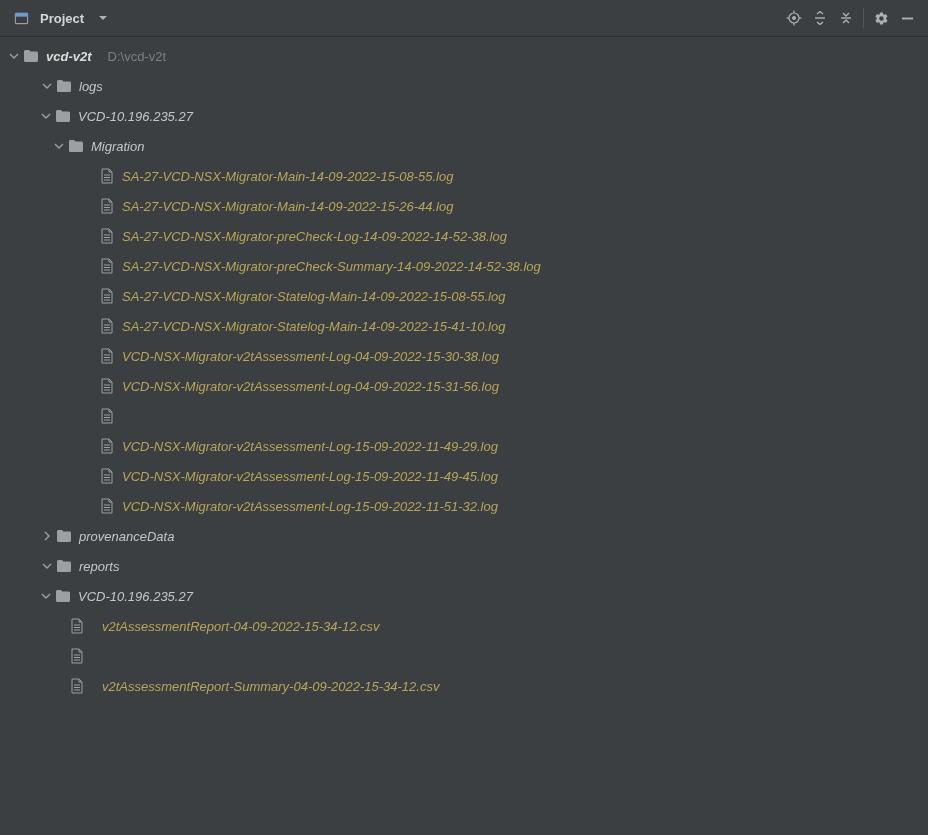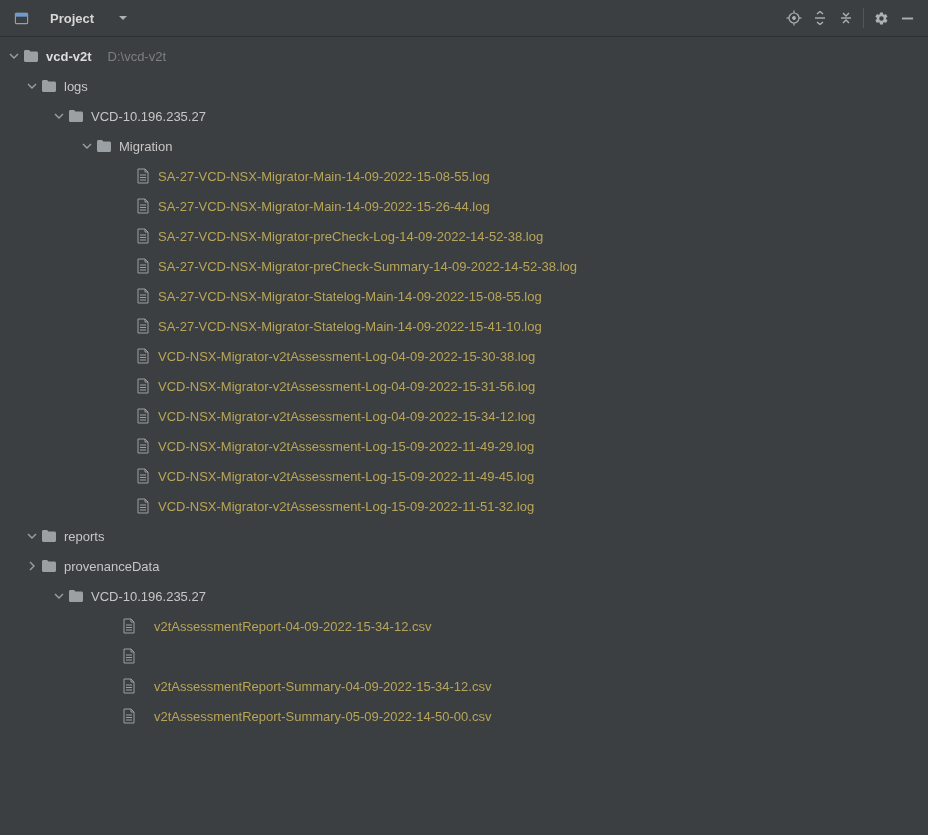--- a/index.html
+++ b/index.html
@@ -18,21 +18,21 @@
     height: 37px;
     display: flex;
     align-items: center;
     padding: 0 8px;
     border-bottom: 1px solid #2d2f30;
     background: #3c3f41;
   }
   .toolbar .left {
     display: flex;
     align-items: center;
-    gap: 16px;
+    gap: 6px;
   }
   .toolbar .title {
     font-weight: 600;
     color: #d6d6d6;
   }
   .toolbar .spacer { flex: 1; }
   .toolbar .btn {
     width: 26px;
     height: 26px;
     display: flex;
@@ -71,31 +71,31 @@
     width: 18px;
     height: 18px;
     display: flex;
     align-items: center;
     justify-content: center;
     margin-right: 6px;
     flex-shrink: 0;
   }
   .folder-icon svg { fill: #9aa0a3; }
   .file-icon svg { fill: #88898a; stroke:#88898a; }
-  .lbl { color: #c6c6c6; }
+  .lbl { color: #c6c6c6; font-style: italic; }
   .lbl.bold { font-weight: 700; color: #dcdcdc; }
   .lbl.link { color: #b7a55a; }
   .path { color: #7d7f80; margin-left: 10px; padding-left: 6px; }
   
   .d0 { padding-left: 6px; }
-  .d1 { padding-left: 24px; }
-  .d2 { padding-left: 51px; }
-  .d3 { padding-left: 79px; }
-  .d4x { padding-left: 118px; } 
-  .d3x { padding-left: 94px; gap: 10px; }  
+  .d1 { padding-left: 39px; }
+  .d2 { padding-left: 38px; }
+  .d3 { padding-left: 51px; }
+  .d4x { padding-left: 82px; } 
+  .d3x { padding-left: 42px; gap: 10px; }  
 </style>
 </head>
 <body>
 
 <div class="toolbar">
   <div class="left">
     <span class="btn">
       <svg width="15" height="15" viewBox="0 0 16 16">
           <rect x="1.5" y="2.5" width="13" height="11" rx="1" fill="none" stroke="#9aa0a3" stroke-width="1.2"></rect>
           <rect x="1.5" y="2.5" width="13" height="3" fill="#6a9bd1" stroke="#6a9bd1"></rect>
@@ -316,21 +316,20 @@
         <span class="arrow none"></span>
         <span class="icon file-icon">
           <svg width="14" height="16" viewBox="0 0 14 16" fill="none">
             <path d="M2 1 H9 L12 4 V15 H2 Z" stroke="#9aa0a3" stroke-width="1" fill="none"></path>
             <path d="M9 1 V4 H12" stroke="#9aa0a3" stroke-width="1" fill="none"></path>
             <line x1="4" y1="7" x2="10" y2="7" stroke="#9aa0a3" stroke-width="1"></line>
             <line x1="4" y1="9.5" x2="10" y2="9.5" stroke="#9aa0a3" stroke-width="1"></line>
             <line x1="4" y1="12" x2="10" y2="12" stroke="#9aa0a3" stroke-width="1"></line>
           </svg>
         </span>
-        <span class="lbl link">VCD-NSX-Migrator-v2tAssessment-Log-04-09-2022-15-34-12.log</span>
       </div>
       <div class="row d4x">
         <span class="arrow none"></span>
         <span class="icon file-icon">
           <svg width="14" height="16" viewBox="0 0 14 16" fill="none">
             <path d="M2 1 H9 L12 4 V15 H2 Z" stroke="#9aa0a3" stroke-width="1" fill="none"></path>
             <path d="M9 1 V4 H12" stroke="#9aa0a3" stroke-width="1" fill="none"></path>
             <line x1="4" y1="7" x2="10" y2="7" stroke="#9aa0a3" stroke-width="1"></line>
             <line x1="4" y1="9.5" x2="10" y2="9.5" stroke="#9aa0a3" stroke-width="1"></line>
             <line x1="4" y1="12" x2="10" y2="12" stroke="#9aa0a3" stroke-width="1"></line>
@@ -362,43 +361,43 @@
             <line x1="4" y1="12" x2="10" y2="12" stroke="#9aa0a3" stroke-width="1"></line>
           </svg>
         </span>
         <span class="lbl link">VCD-NSX-Migrator-v2tAssessment-Log-15-09-2022-11-51-32.log</span>
       </div>
     </div>
 
   <div class="row d1">
     <span class="arrow">
         <svg width="10" height="10" viewBox="0 0 10 10">
+          <path d="M3 1 L7 5 L3 9" fill="none" stroke="#9aa0a3" stroke-width="1.4"></path>
+        </svg>
+      </span>
+    <span class="icon folder-icon">
+        <svg width="16" height="14" viewBox="0 0 16 14">
+          <path d="M1 2.5 C1 1.7 1.6 1 2.5 1 H6 L7.5 2.5 H13.5 C14.3 2.5 15 3.2 15 4 V11.5 C15 12.3 14.3 13 13.5 13 H2.5 C1.7 13 1 12.3 1 11.5 Z"></path>
+        </svg>
+      </span>
+    <span class="lbl">provenanceData</span>
+  </div>
+
+  <div class="row d1">
+    <span class="arrow">
+        <svg width="10" height="10" viewBox="0 0 10 10">
           <path d="M1 3 L5 7 L9 3" fill="none" stroke="#9aa0a3" stroke-width="1.4"></path>
         </svg>
       </span>
     <span class="icon folder-icon">
         <svg width="16" height="14" viewBox="0 0 16 14">
           <path d="M1 2.5 C1 1.7 1.6 1 2.5 1 H6 L7.5 2.5 H13.5 C14.3 2.5 15 3.2 15 4 V11.5 C15 12.3 14.3 13 13.5 13 H2.5 C1.7 13 1 12.3 1 11.5 Z"></path>
         </svg>
       </span>
     <span class="lbl">reports</span>
-  </div>
-
-  <div class="row d1">
-    <span class="arrow">
-        <svg width="10" height="10" viewBox="0 0 10 10">
-          <path d="M3 1 L7 5 L3 9" fill="none" stroke="#9aa0a3" stroke-width="1.4"></path>
-        </svg>
-      </span>
-    <span class="icon folder-icon">
-        <svg width="16" height="14" viewBox="0 0 16 14">
-          <path d="M1 2.5 C1 1.7 1.6 1 2.5 1 H6 L7.5 2.5 H13.5 C14.3 2.5 15 3.2 15 4 V11.5 C15 12.3 14.3 13 13.5 13 H2.5 C1.7 13 1 12.3 1 11.5 Z"></path>
-        </svg>
-      </span>
-    <span class="lbl">provenanceData</span>
   </div>
 
   <div class="row d2">
     <span class="arrow">
         <svg width="10" height="10" viewBox="0 0 10 10">
           <path d="M1 3 L5 7 L9 3" fill="none" stroke="#9aa0a3" stroke-width="1.4"></path>
         </svg>
       </span>
     <span class="icon folder-icon">
         <svg width="16" height="14" viewBox="0 0 16 14">
@@ -439,28 +438,15 @@
           <svg width="14" height="16" viewBox="0 0 14 16" fill="none">
             <path d="M2 1 H9 L12 4 V15 H2 Z" stroke="#9aa0a3" stroke-width="1" fill="none"></path>
             <path d="M9 1 V4 H12" stroke="#9aa0a3" stroke-width="1" fill="none"></path>
             <line x1="4" y1="7" x2="10" y2="7" stroke="#9aa0a3" stroke-width="1"></line>
             <line x1="4" y1="9.5" x2="10" y2="9.5" stroke="#9aa0a3" stroke-width="1"></line>
             <line x1="4" y1="12" x2="10" y2="12" stroke="#9aa0a3" stroke-width="1"></line>
           </svg>
         </span>
         <span class="lbl link">v2tAssessmentReport-Summary-04-09-2022-15-34-12.csv</span>
       </div>
-      <div class="row d3x">
-        <span class="arrow none"></span>
-        <span class="icon file-icon">
-          <svg width="14" height="16" viewBox="0 0 14 16" fill="none">
-            <path d="M2 1 H9 L12 4 V15 H2 Z" stroke="#9aa0a3" stroke-width="1" fill="none"></path>
-            <path d="M9 1 V4 H12" stroke="#9aa0a3" stroke-width="1" fill="none"></path>
-            <line x1="4" y1="7" x2="10" y2="7" stroke="#9aa0a3" stroke-width="1"></line>
-            <line x1="4" y1="9.5" x2="10" y2="9.5" stroke="#9aa0a3" stroke-width="1"></line>
-            <line x1="4" y1="12" x2="10" y2="12" stroke="#9aa0a3" stroke-width="1"></line>
-          </svg>
-        </span>
-        <span class="lbl link">v2tAssessmentReport-Summary-05-09-2022-14-50-00.csv</span>
-      </div>
     </div>
 
 </div>
 
 </body></html>

